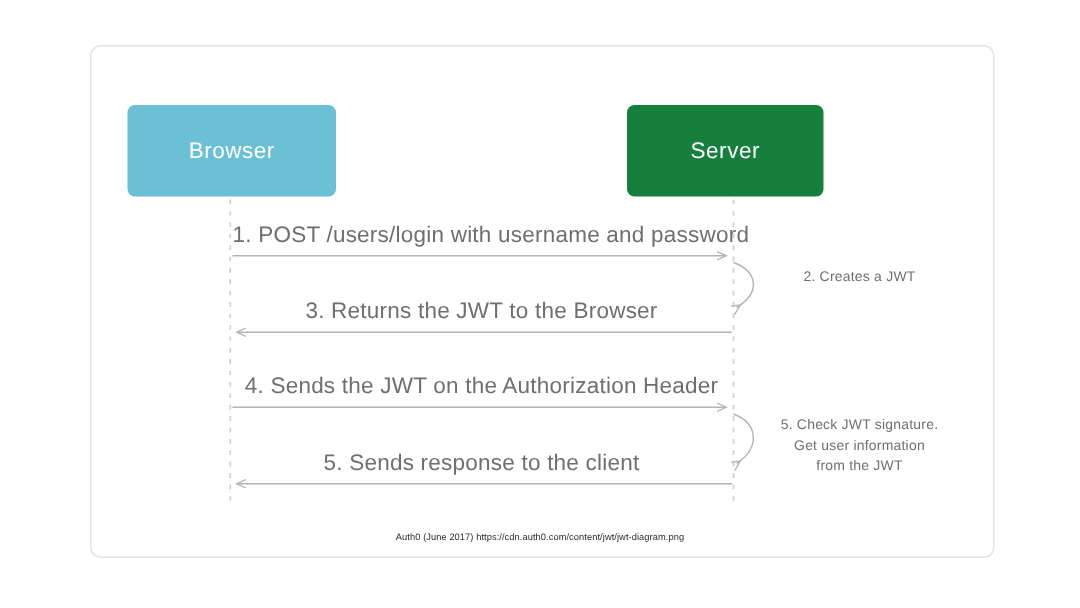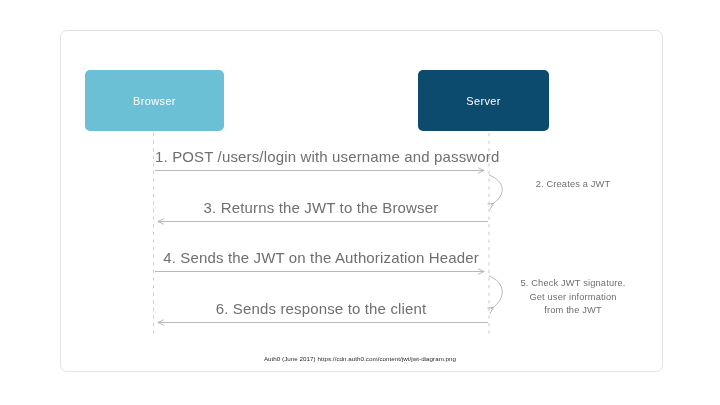--- a/index.html
+++ b/index.html
@@ -53,21 +53,21 @@
   #actor-browser {
     left: 85px;
     width: 139px;
   }
   #actor-server {
     left: 418px;
     width: 131px;
   }
   .actor-label {
     color: #ffffff;
-    font-size: 11px;
+    font-size: 15px;
     font-weight: 400;
     letter-spacing: 0.35px;
     font-family: "Liberation Sans", sans-serif;
   }
 
   
   .msg-label {
     position: absolute;
     text-align: center;
     color: #6f6f72;
@@ -142,31 +142,31 @@
 
   <path d="M489,276 C505,282 507.5,298 491,309" fill="none" stroke="#b4b4b4" stroke-width="0.95" marker-end="url(#arrow-loop)"></path>
 
   <line x1="158" y1="322.5" x2="488" y2="322.5" stroke="#b4b4b4" stroke-width="0.95" marker-start="url(#arrow-left)"></line>
 </svg>
 
 <div class="actor-box" id="actor-browser" style="background: rgb(107, 192, 214);">
   <span class="actor-label">Browser</span>
 </div>
 
-<div class="actor-box" id="actor-server" style="background: #0c4a6e;">
+<div class="actor-box" id="actor-server" style="background: #15803d;">
   <span class="actor-label">Server</span>
 </div>
 
 <div class="msg-label centered" style="top:151px;">1. POST /users/login with username and password</div>
 
 <div class="msg-label centered" style="top:202px;">3. Returns the JWT to the Browser</div>
 
 <div class="msg-label centered" style="top:252px;text-align:center;">4. Sends the JWT on the Authorization Header</div>
 
-<div class="msg-label centered" style="top:303px;">6. Sends response to the client</div>
+<div class="msg-label centered" style="top:303px;">5. Sends response to the client</div>
 
 <div class="note-label" id="note-step2">
   <div>2. Creates a JWT</div>
 </div>
 
 <div class="note-label" id="note-step5">
   <div>5. Check JWT signature.</div>
   <div>Get user information</div>
   <div>from the JWT</div>
 </div>

